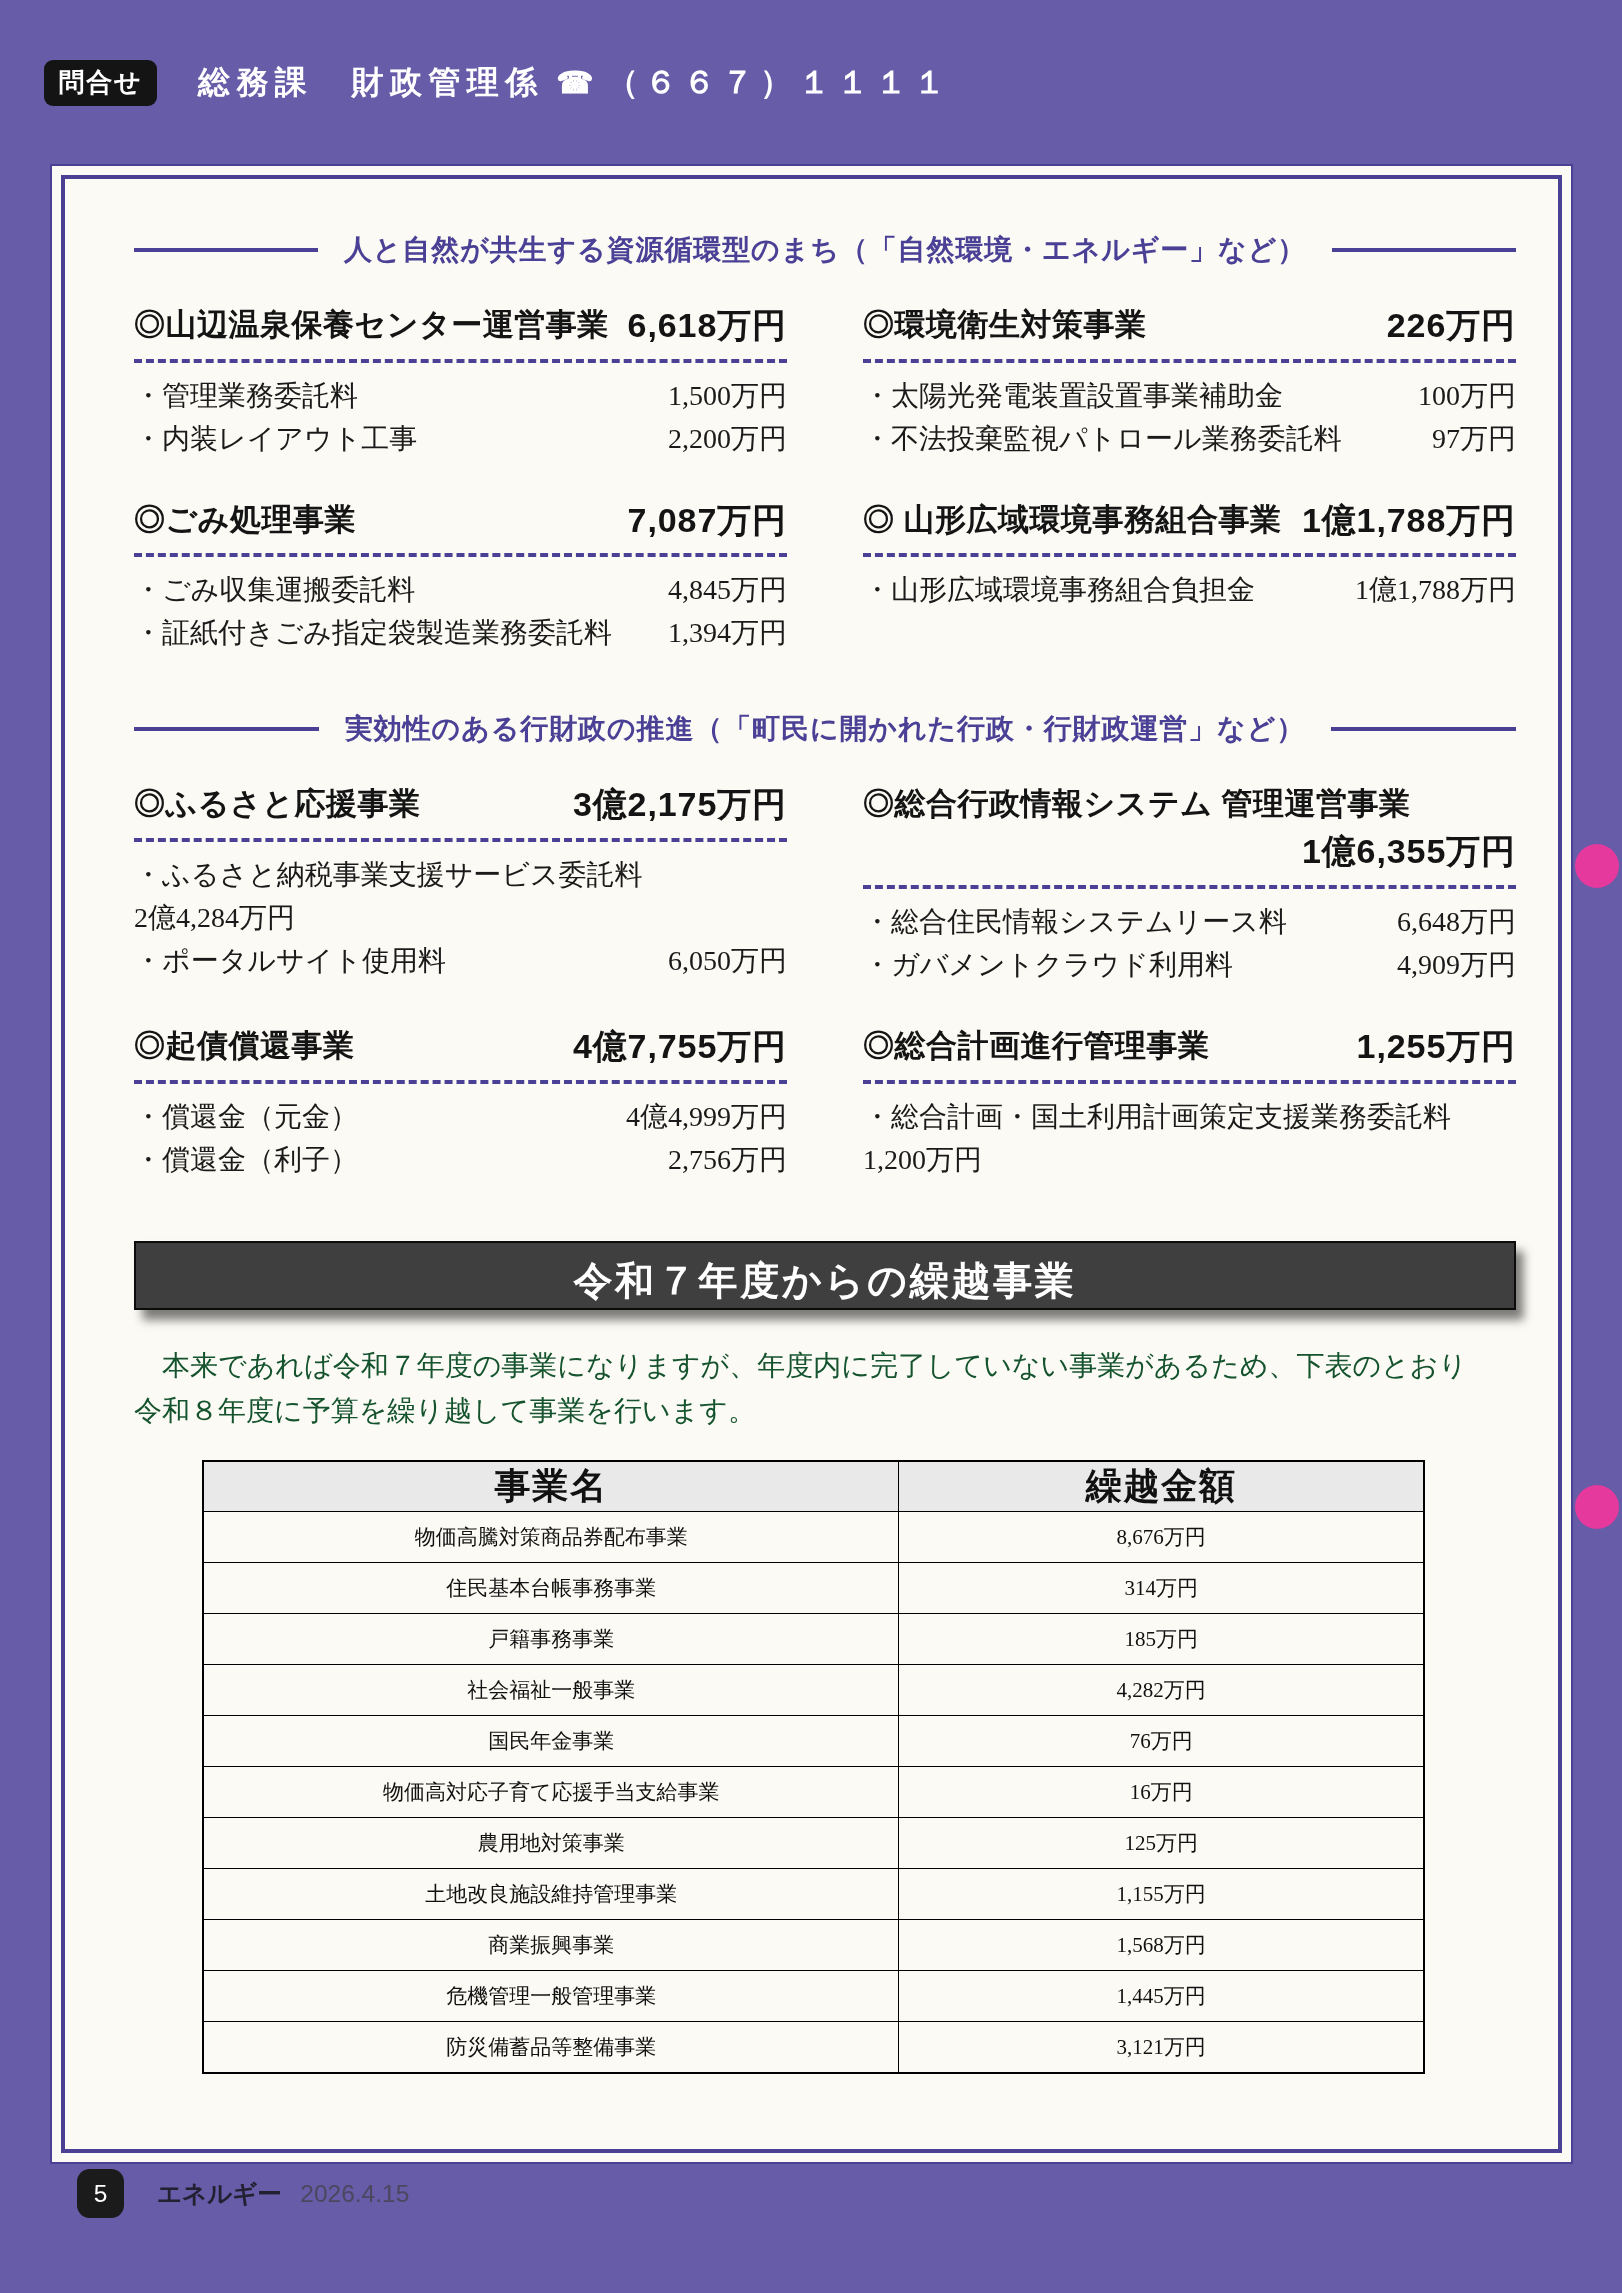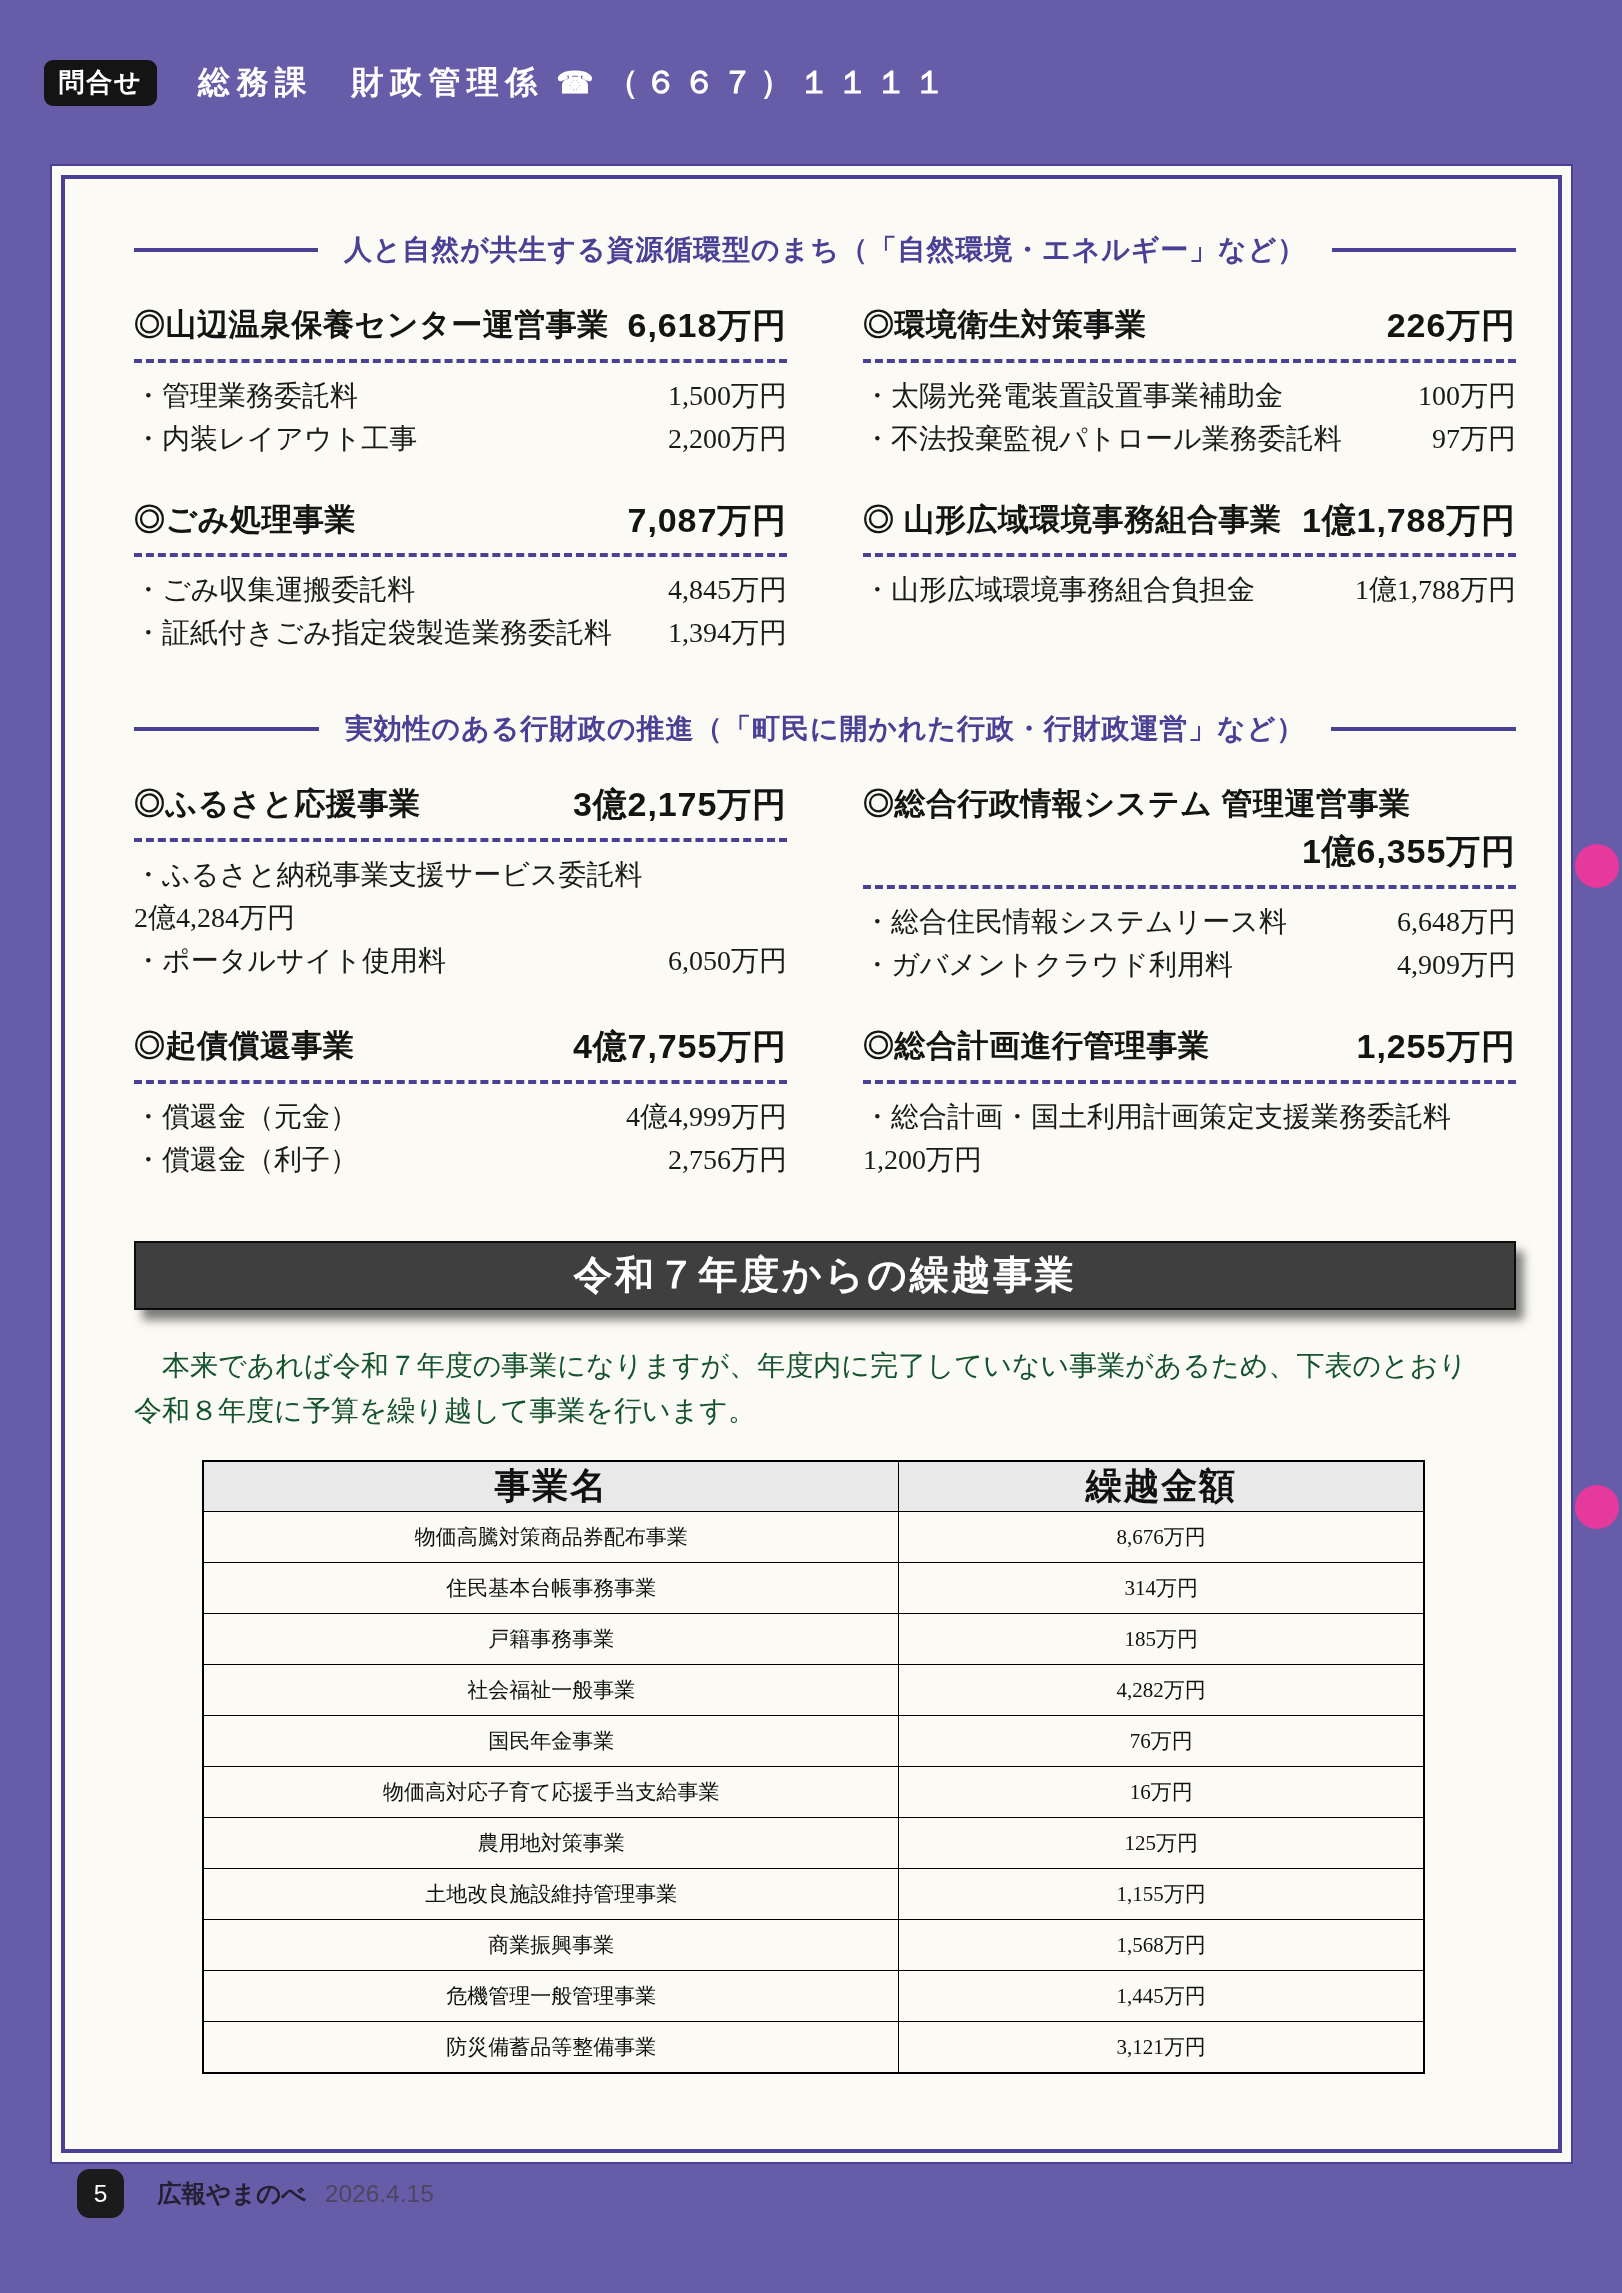--- a/index.html
+++ b/index.html
@@ -76,21 +76,21 @@
     font-family:"Liberation Serif", serif;
     font-size:28px; color:#1a1a1a; line-height:43px;
   }
   .item.wrap{display:block;}
   .item.wrap .item-amount{display:block; text-align:left;}
   
   .banner{
     margin-top:60px; height:69px;
     background:#3F3F3F; border:2.7px solid #0c0c0c;
     box-shadow:8.2px 10px 9px rgba(0,0,0,0.5);
-    display:flex; align-items:center; justify-content:center;
+    display:flex; align-items:flex-end; justify-content:center;
   }
   .banner-title{
     color:#fff; font-weight:bold; font-size:39px; letter-spacing:2.7px;
   }
   
   .para{margin-top:33px; font-family:"Liberation Serif", serif; font-size:28px; color:#14532d;}
   .para-line{line-height:45px; white-space:nowrap;}
   
   .co-table{
     margin:27px 0 0 68px; width:1223px;
@@ -345,16 +345,16 @@
     </table>
 
   </div>
 </div>
 
 <div class="pink-dot dot1"></div>
 <div class="pink-dot dot2"></div>
 
 <div class="footer">
   <div class="page-badge">5</div>
-  <span class="pub-name">広報やまのべ</span>
+  <span class="pub-name">エネルギー</span>
   <span class="pub-date">2026.4.15</span>
 </div>
 
 
 </body></html>

